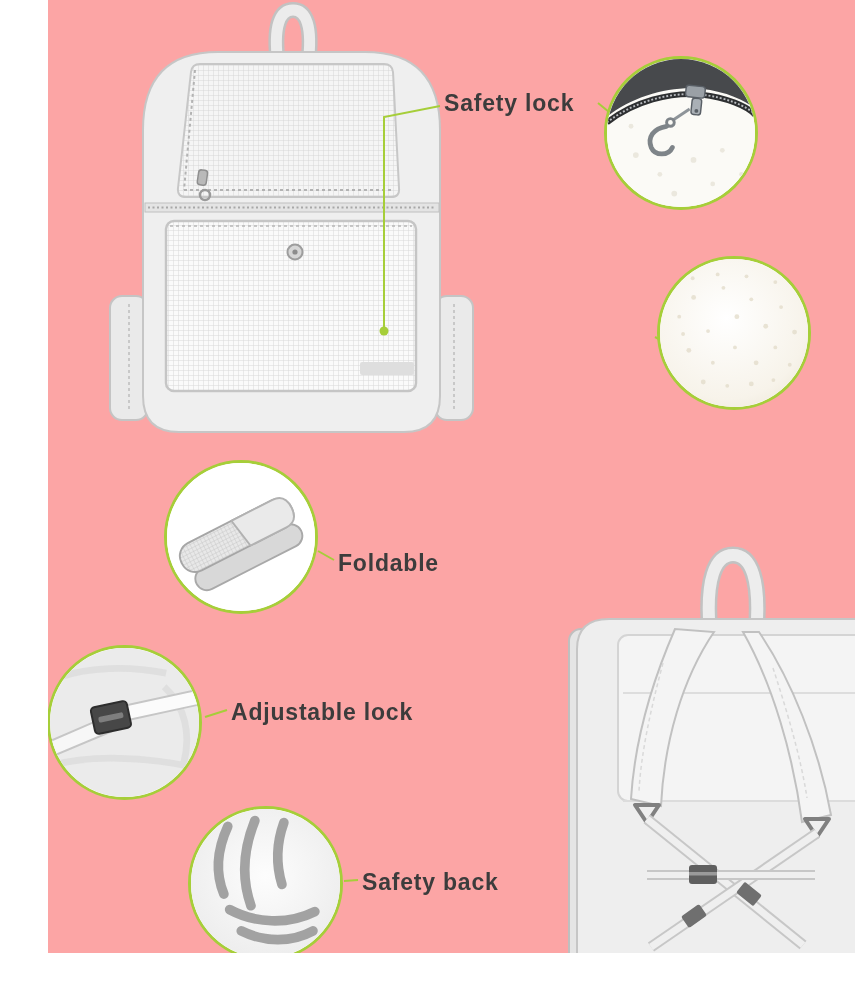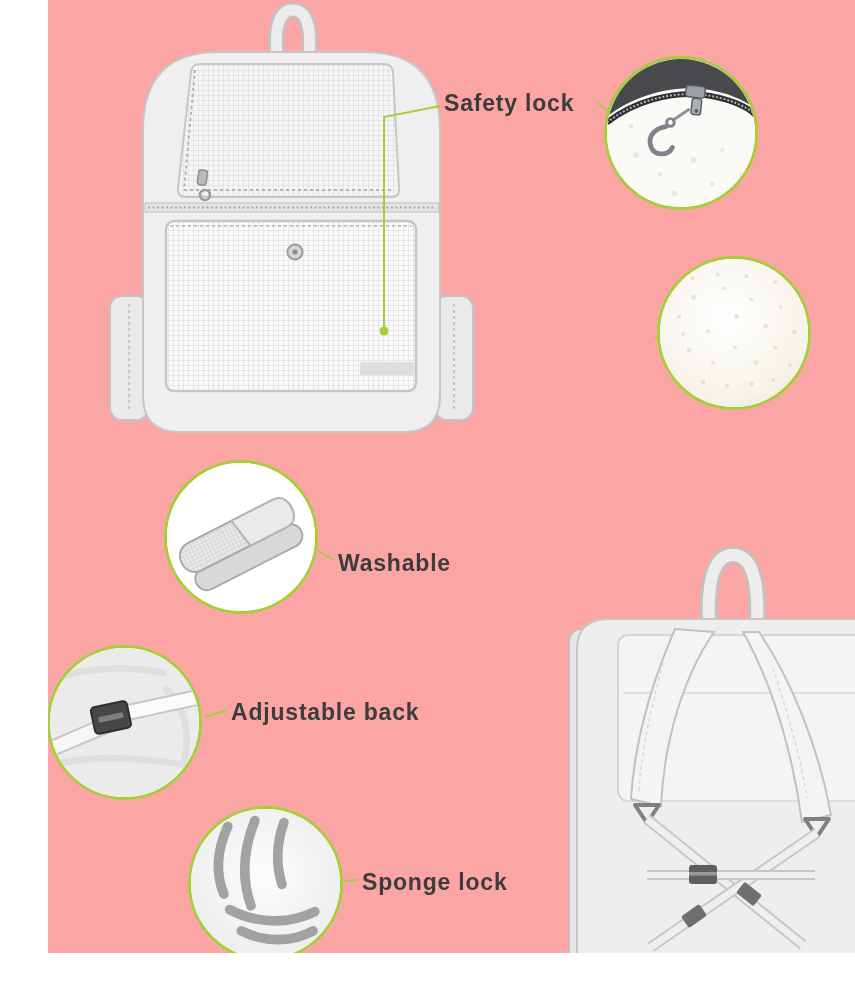--- a/index.html
+++ b/index.html
@@ -255,17 +255,17 @@
         <path d="M38,18 C27,42 25,66 34,88"></path>
         <path d="M66,12 C54,42 52,72 62,100"></path>
         <path d="M96,14 C88,36 88,58 94,78"></path>
         <path d="M40,104 C66,118 100,120 128,106"></path>
         <path d="M52,126 C76,138 104,138 126,126"></path>
       </g>
     </svg>
   </div>
 
   <div class="callout-label" style="left:396px; top:89px;">Safety lock</div>
-  <div class="callout-label" style="left:290px; top:549px;">Washable</div>
-  <div class="callout-label" style="left:183px; top:698px;">Adjustable back</div>
-  <div class="callout-label" style="left:314px; top:868px;">Sponge lock</div>
+  <div class="callout-label" style="left:290px; top:549px;">Foldable</div>
+  <div class="callout-label" style="left:183px; top:698px;">Adjustable lock</div>
+  <div class="callout-label" style="left:314px; top:868px;">Safety back</div>
 
 </div>
 
 </body></html>

